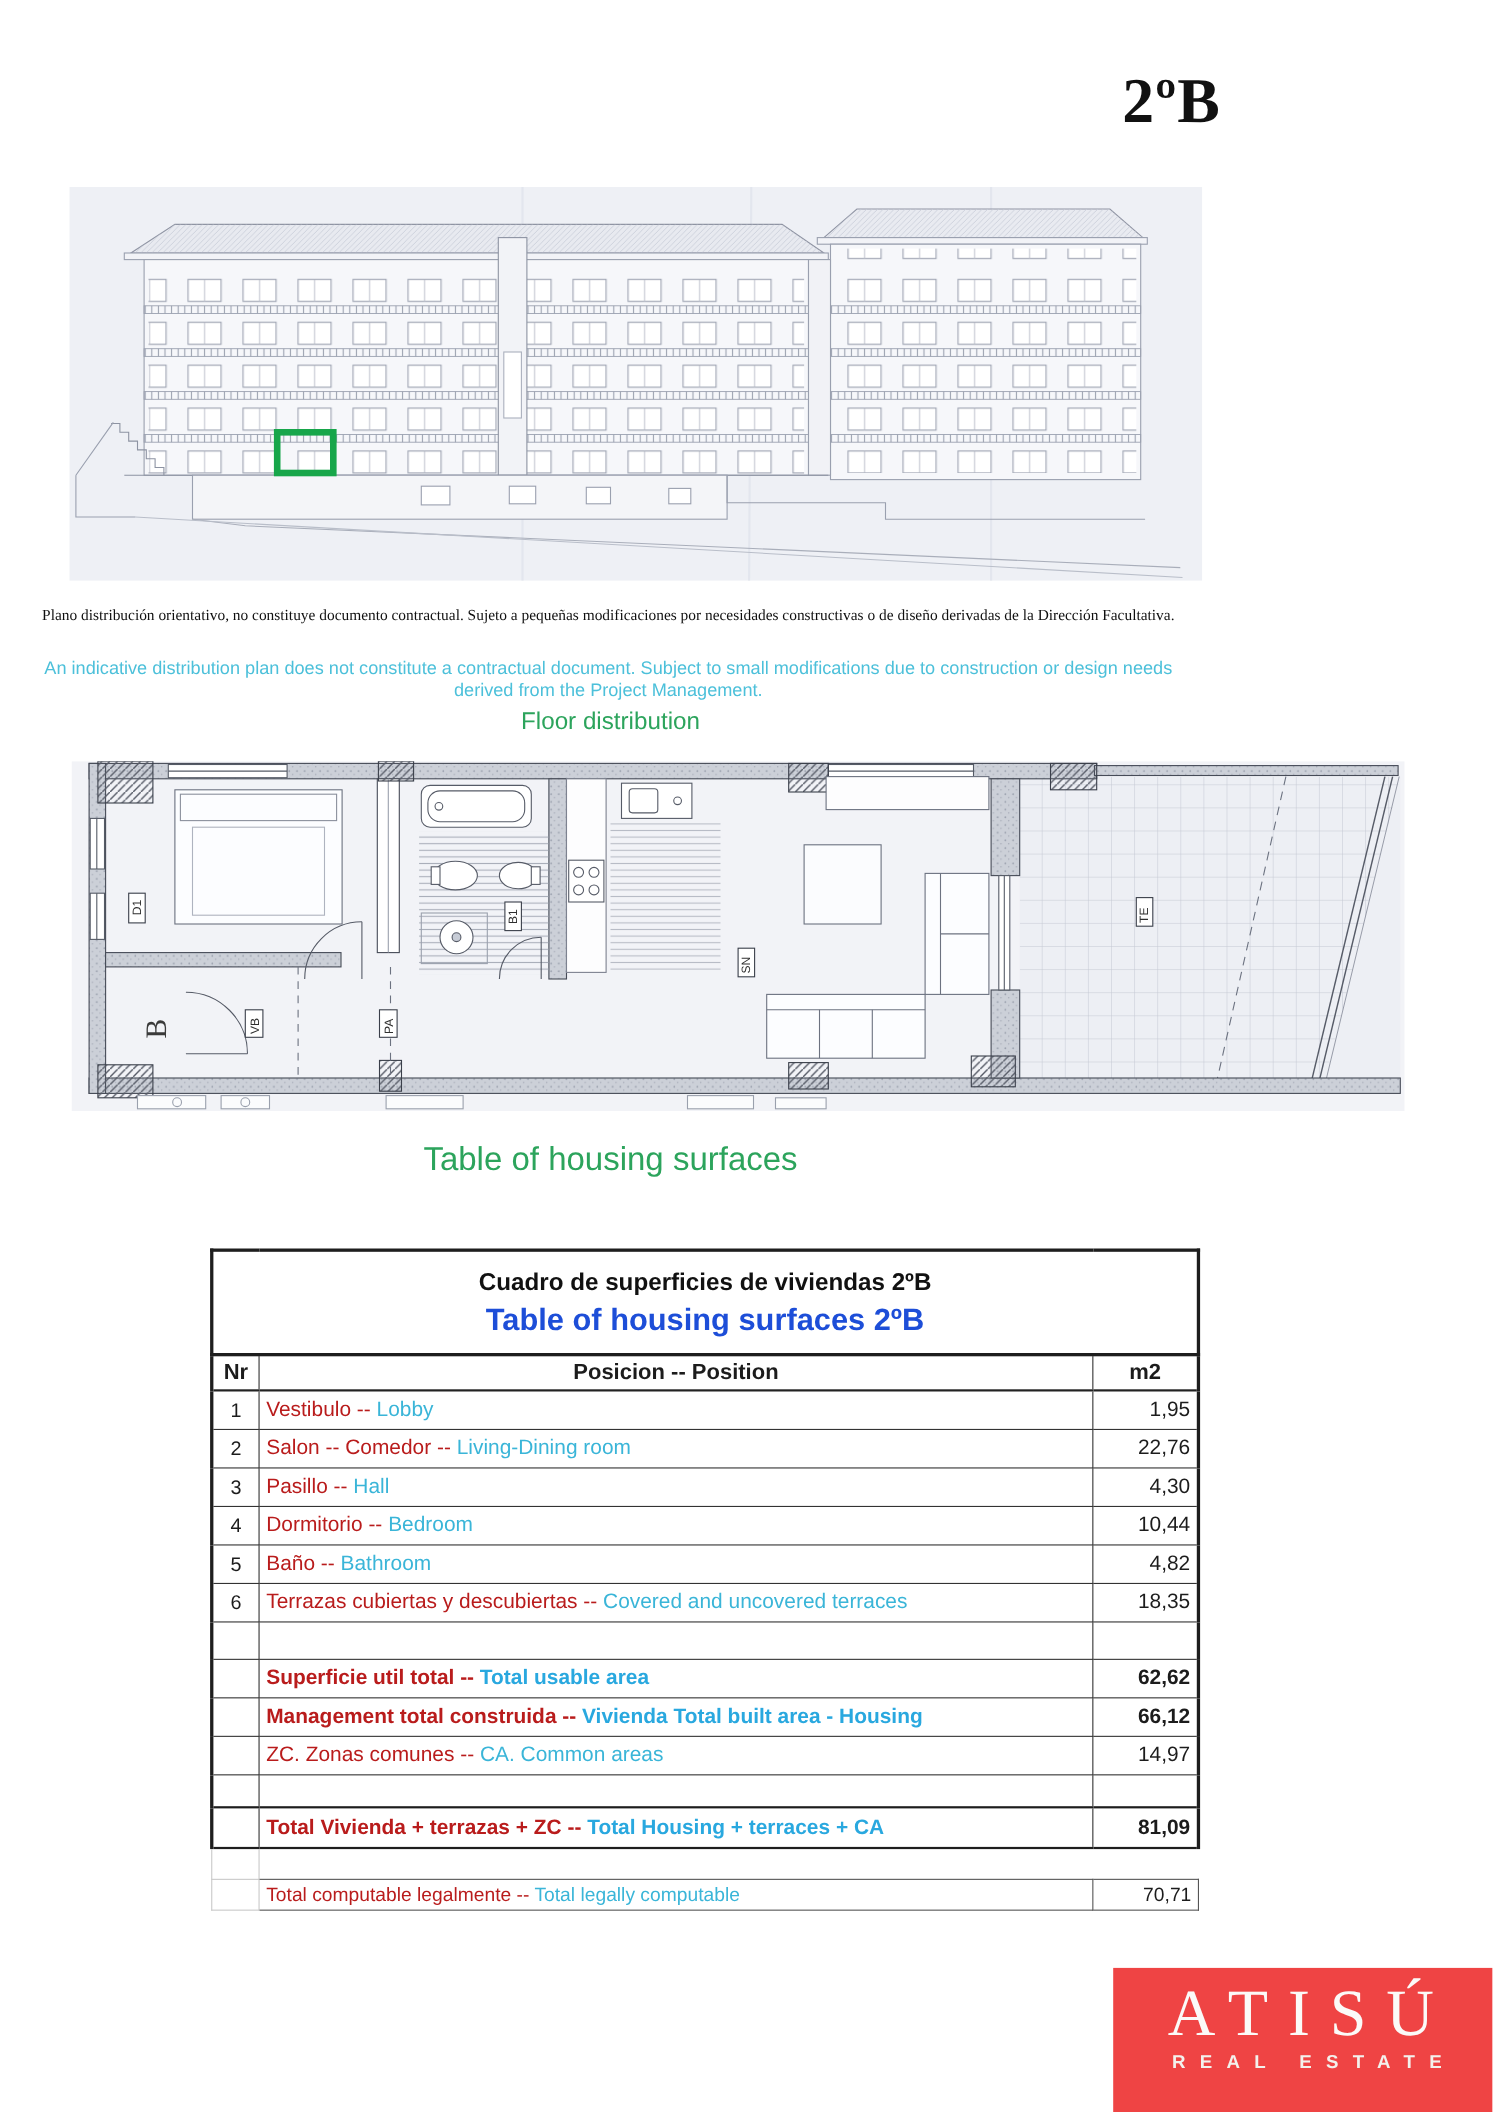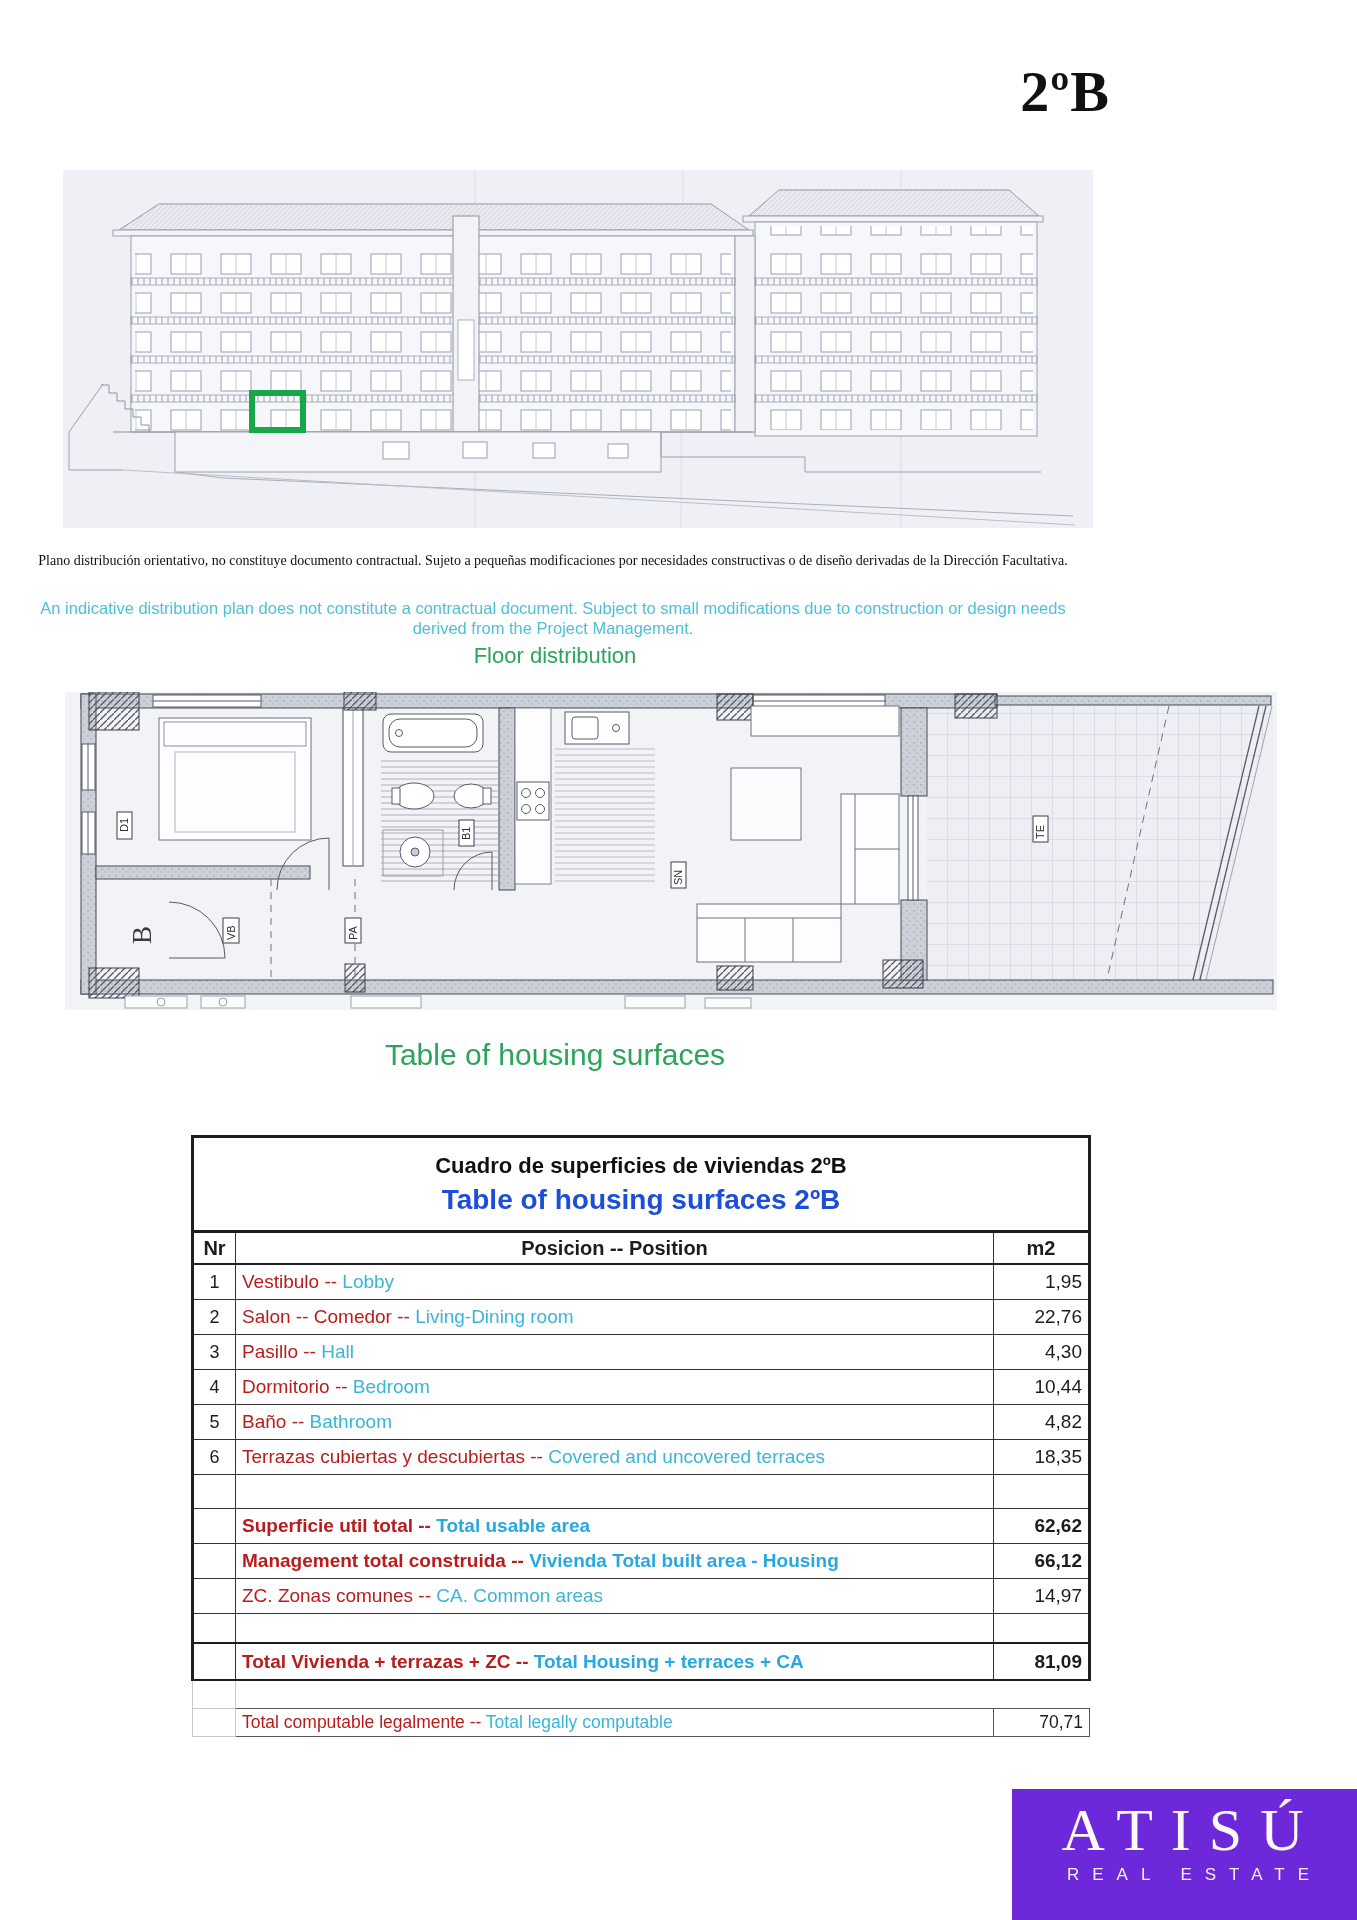--- a/index.html
+++ b/index.html
@@ -43,25 +43,25 @@
   tr.b .cy{color:#29a8df;}
   .tbl tr.t-total td{border-top:2.6px solid #1e1e1e;border-bottom:2.6px solid #1e1e1e;height:35px;}
   .tbl tr.t-spacer td{height:33px;}
   .tbl tr.t-spacer2 td{height:28px;}
   .tbl tr.t-gap td{border:none;height:27px;}
   .tbl tr.t-gap td.c-nr{border:1px solid #c9c9c9;}
   .tbl tr.t-legal td{border:1.3px solid #555;height:27px;font-size:17.5px;}
   .tbl tr.t-legal td.c-nr{border:1px solid #c9c9c9;}
 
   
-  .brandbox{position:absolute;left:1012px;top:1789px;width:345px;height:131px;background:#6d28d9;
+  .brandbox{position:absolute;left:1012px;top:1789px;width:345px;height:131px;background:#ef4444;
     text-align:center;color:#fbfaf8;}
   .brand{font-family:"Liberation Serif",serif;font-size:60px;letter-spacing:18px;padding-left:14px;
     margin-top:10px;font-weight:normal;line-height:62px;}
-  .tagline{font-size:17px;letter-spacing:13px;padding-left:20px;color:#f3f1ed;margin-top:4px;}
+  .tagline{font-size:17px;letter-spacing:13px;padding-left:20px;color:#f3f1ed;margin-top:4px;font-weight:bold;}
 
   
   .pl{font-family:"Liberation Sans",sans-serif;font-size:11px;fill:#2f2f2f;}
   .plB{font-family:"Liberation Serif",serif;font-size:27px;fill:#3a3a3a;}
 </style>
 </head>
 <body>
 
 <div class="sheet">
 

